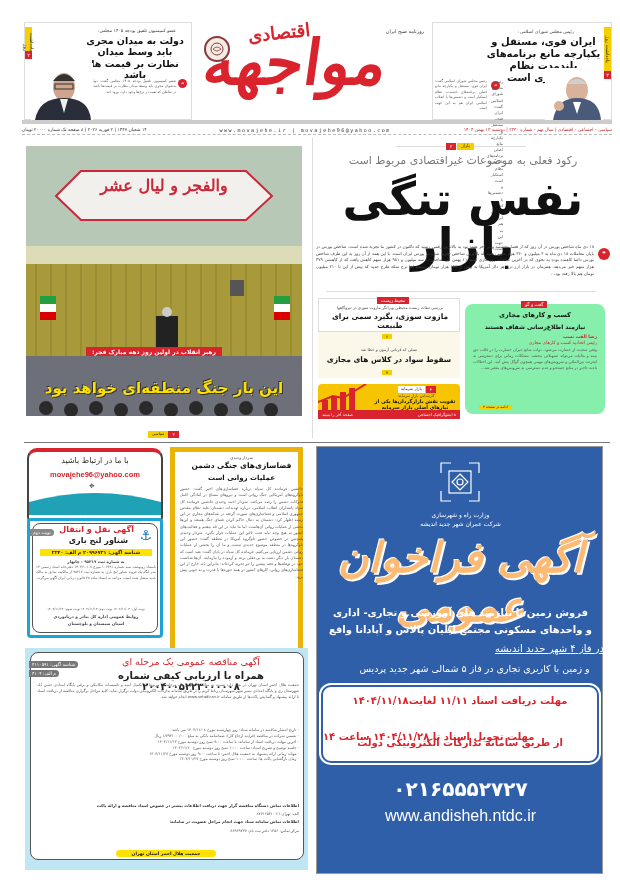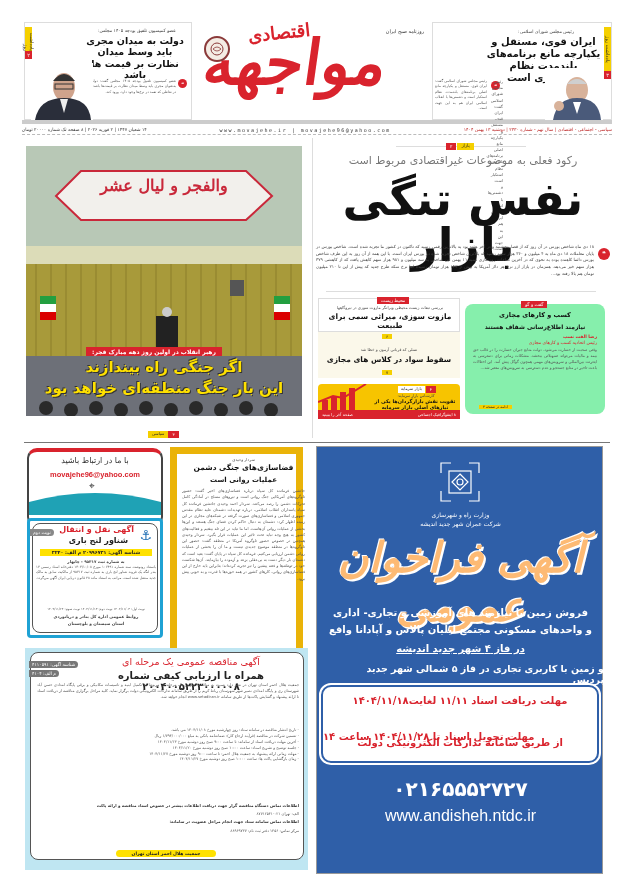--- a/index.html
+++ b/index.html
@@ -104,21 +104,21 @@
   <div class="abs lead-title" style="left:0;top:38px;width:294px;">نفس تنگی بازار</div>
   <div class="abs redcirc" style="right:0;top:110px;">❝</div>
   <div class="abs small" style="right:16px;top:106px;width:278px;font-size:4.3px;color:#444;">۱۸ دی ماه شاخص بورس در آن روز که از قضا پنجشنبه و در آخر هفته بود به بالاترین رقمی رسید که تاکنون در کشور ما تجربه شده است. شاخص بورس در پایان معاملات ۱۸ دی ماه به ۴ میلیون و ۳۶۰ هزار سهم رسید که بالاترین شاخص تجربه شده در بورس ایران است. با این همه از آن روز به این طرف شاخص بورس دائما کاهنده بوده به نحوی که در آخرین ساعات روز کاری شنبه ۱۱ بهمن این شاخص به سه میلیون و ۹۸۱ هزار سهم کاهش یافت که از کاهشی ۳۷۹ هزار سهم خبر می‌دهد. همزمان در بازار ارز نرخ هر دلار آمریکا به بیش از ۱۴۳ هزار تومان رسیده اما نرخ سکه طرح جدید که پیش از این تا ۲۱۰ میلیون تومان هم بالا رفته بود...</div>
   <div class="abs" style="left:10px;top:153px;width:270px;height:1px;background:#ddd;"></div>
 </div>
 
 <div class="abs" style="left:318px;top:298px;width:142px;height:112px;">
   <div class="abs" style="left:0;top:0;width:142px;height:34px;background:#fff;border:1px solid #ddd;">
     <span class="abs sect-tag" style="left:58px;top:-2px;">محیط زیست</span>
     <div class="abs kicker" style="left:0;top:6px;width:142px;font-size:4px;">بررسی تبعات زیست محیطی ویرانگر مازوت سوزی در نیروگاهها</div>
-    <div class="abs hd" style="left:0;top:13px;width:142px;font-size:7.5px;">مازوت سوزی، میراثی سمی برای طبیعت</div>
+    <div class="abs hd" style="left:0;top:13px;width:142px;font-size:7.5px;">مازوت سوزی، بگیرد سمی برای طبیعت</div>
   </div>
   <div class="abs" style="left:0;top:34px;width:142px;height:46px;background:#fbf8ea;">
     <span class="abs yellow-pill" style="left:64px;top:2px;">۶</span>
     <div class="abs kicker" style="left:0;top:15px;width:142px;font-size:4px;">نسلی که قربانی آزمون و خطا شد</div>
     <div class="abs hd" style="left:0;top:23px;width:142px;font-size:7.5px;">سقوط سواد در کلاس های مجازی</div>
     <span class="abs yellow-pill" style="left:64px;top:38px;">۷</span>
   </div>
   <div class="abs card" style="left:0;top:86px;width:142px;height:26px;background:#f7c400;border-radius:4px 4px 0 0;overflow:hidden;">
     <svg class="abs" style="left:0;top:0;" width="55" height="26" viewBox="0 0 55 26">
         <rect x="4" y="16" width="6" height="10" fill="#d9232d"></rect>
@@ -202,29 +202,28 @@
         <circle cx="120" cy="262" r="7"></circle>
         <circle cx="145" cy="264" r="7"></circle>
         <circle cx="170" cy="262" r="7"></circle>
         <circle cx="195" cy="264" r="7"></circle>
         <circle cx="220" cy="262" r="7"></circle>
         <circle cx="245" cy="264" r="7"></circle>
       </g>
   </svg>
   <div class="abs" style="left:60px;top:30px;width:156px;text-align:center;font-family:'DejaVu Serif',serif;font-size:16px;color:#c9283a;font-weight:bold;">والفجر و لیال عشر</div>
   <div class="abs" style="left:60px;top:201px;background:#d9232d;color:#fff;font-size:6px;padding:1px 6px;font-weight:bold;">رهبر انقلاب در اولین روز دهه مبارک فجر:</div>
-  <div class="abs" style="left:0;top:212px;width:276px;text-align:center;color:#ffe100;font-size:15px;font-weight:900;text-shadow:1px 1px 0 #333,-1px -1px 0 #333;">اگر جنگی راه بیندازند</div>
   <div class="abs" style="left:0;top:233px;width:276px;text-align:center;color:#ffe100;font-size:15px;font-weight:900;text-shadow:1px 1px 0 #333,-1px -1px 0 #333;">این بار جنگ منطقه‌ای خواهد بود</div>
 </div>
 <div class="abs" style="left:148px;top:431px;display:flex;">
   <span class="sect-tag" style="font-size:4px;">۳</span>
   <span class="yellow-pill">سیاسی</span>
 </div>
 
-<div class="abs" style="left:170px;top:447px;width:133px;height:222px;border:7px solid #eab308;">
+<div class="abs" style="left:170px;top:447px;width:133px;height:222px;border:5px solid #eab308;">
   <div class="abs kicker" style="left:0;top:3px;width:133px;font-size:4px;">سردار وحیدی</div>
   <div class="abs hd" style="left:0;top:9px;width:133px;font-size:7.5px;">فضاسازی‌های جنگی دشمن</div>
   <div class="abs hd" style="left:0;top:22px;width:133px;font-size:7px;">عملیات روانی است</div>
   <div class="abs small" style="left:5px;top:34px;width:123px;font-size:3.9px;line-height:1.6;max-height:152px;overflow:hidden;">جانشین فرمانده کل سپاه درباره فضاسازی‌های اخیر گفت: حضور ناوگروه‌های آمریکایی جنگ روانی است و نیروهای مسلح در آمادگی کامل تحرکات دشمن را رصد می‌کنند. سردار احمد وحیدی جانشین فرمانده کل سپاه پاسداران انقلاب اسلامی، درباره تهدیدات دشمنان علیه نظام مقدس جمهوری اسلامی و فضاسازی‌های صورت گرفته در شبکه‌های مجازی در این زمینه اظهار کرد: دشمنان به دنبال حاکم کردن فضای جنگ هستند و این‌ها بخشی از عملیات روانی آن‌هاست. اما ما نباید در این تله بیفتیم و فعالیت‌های کشور به هیچ وجه نباید تحت تاثیر این عملیات قرار بگیرد. سردار وحیدی همچنین در خصوص حضور ناوگروه آمریکا در منطقه گفت: حضور این ناوگروه‌ها در منطقه موضوع جدیدی نیست و ما آن را بخشی از عملیات روانی دشمن ارزیابی می‌کنیم. فرمانده کل سپاه در پایان گفت: بعید است که دشمنان بار دیگر دست به بی‌عقلی بزنند و آزموده را بیازمایند. آن‌ها شکست خود در توطئه‌ها و فتنه پیشین را نیز تجربه کرده‌اند؛ بنابراین باید خارج از این فضاسازی‌های روانی، کارهای کشور در همه حوزه‌ها با قدرت و به خوبی پیش برود.</div>
 </div>
 
 <div class="abs card" style="left:27px;top:448px;width:136px;height:79px;border:2px solid #444;border-top:4px solid #d9232d;border-radius:10px;overflow:hidden;background:#fff;">
   <div class="abs" style="left:0;top:4px;width:132px;text-align:center;font-size:8px;font-family:'DejaVu Serif',serif;color:#333;">با ما در ارتباط باشید</div>
   <div class="abs" style="left:0;top:18px;width:132px;text-align:center;font-size:7.5px;color:#d9232d;font-weight:bold;direction:ltr;font-family:'Liberation Sans',sans-serif;">movajehe96@yahoo.com</div>
   <div class="abs" style="left:60px;top:28px;font-size:10px;color:#333;">⌖</div>
@@ -257,22 +256,22 @@
         <rect x="12" y="12" width="22" height="22"></rect>
         <polygon points="23,15 31,23 23,31 15,23"></polygon>
         <circle cx="23" cy="23" r="3"></circle>
       </g>
     </svg>
   <div class="abs" style="left:0;top:64px;width:287px;text-align:center;color:#fff;font-size:6px;">وزارت راه و شهرسازی</div>
   <div class="abs" style="left:0;top:73px;width:287px;text-align:center;color:#fff;font-size:6px;">شرکت عمران شهر جدید اندیشه</div>
   <div class="abs" style="left:0;top:86px;width:287px;text-align:center;color:#fdba74;font-family:'DejaVu Serif',serif;font-size:42px;font-weight:bold;font-style:italic;text-shadow:2px 2px 0 #fff,-1px -1px 0 #fff;">آگهی فراخوان عمومی</div>
   <div class="abs" style="left:0;top:160px;width:287px;text-align:center;color:#fff;font-size:10px;font-weight:bold;">فروش زمین با نیازمند های آموزشی و تجاری- اداری</div>
   <div class="abs" style="left:0;top:177px;width:287px;text-align:center;color:#fff;font-size:10px;font-weight:bold;">و واحدهای مسکونی مجتمع لیلیان پالاس و آپادانا واقع</div>
-  <div class="abs" style="left:0;top:196px;width:287px;text-align:center;color:#fff;font-size:10px;font-weight:bold;text-decoration:underline;">در فاز ۴ شهر جدید اندیشه</div>
-  <div class="abs" style="left:0;top:216px;width:287px;text-align:right;color:#fff;font-size:9.5px;font-weight:bold;padding-left:28px;">و زمین با کاربری تجاری در فاز ۵ شمالی شهر جدید پردیس</div>
+  <div class="abs" style="left:0;top:196px;width:287px;text-align:right;color:#fff;font-size:10px;font-weight:normal;text-decoration:underline;">در فاز ۴ شهر جدید اندیشه</div>
+  <div class="abs" style="left:0;top:216px;width:287px;text-align:center;color:#fff;font-size:9.5px;font-weight:normal;padding-left:28px;">و زمین با کاربری تجاری در فاز ۵ شمالی شهر جدید پردیس</div>
   <div class="abs card" style="left:4px;top:238px;width:278px;height:78px;background:#fff;border:2px solid #2f5fa8;outline:2px solid #fff;border-radius:10px;">
     <div class="abs" style="left:0;top:8px;width:274px;text-align:center;color:#d9232d;font-size:10px;font-weight:bold;">مهلت دریافت اسناد ۱۱/۱۱ لغایت۱۴۰۴/۱۱/۱۸</div>
     <div class="abs" style="left:0;top:29px;width:274px;text-align:left;color:#d9232d;font-size:10px;font-weight:bold;margin-top:15px;">مهلت تحویل اسناد تا ۱۴۰۴/۱۱/۲۸ ساعت ۱۴</div>
     <div class="abs" style="left:0;top:50px;width:274px;text-align:center;color:#d9232d;font-size:10px;font-weight:bold;">از طریق سامانه تدارکات الکترونیکی دولت</div>
   </div>
   <div class="abs" style="left:0;top:330px;width:287px;text-align:center;color:#fff;font-size:20px;font-weight:bold;letter-spacing:1px;">۰۲۱۶۵۵۵۲۷۲۷</div>
   <div class="abs" style="left:0;top:360px;width:287px;text-align:center;color:#fff;font-size:16px;direction:ltr;font-family:'Liberation Sans',sans-serif;">www.andisheh.ntdc.ir</div>
 </div>
 
 <div class="abs" style="left:25px;top:648px;width:283px;height:222px;background:#bfe6f2;"></div>

